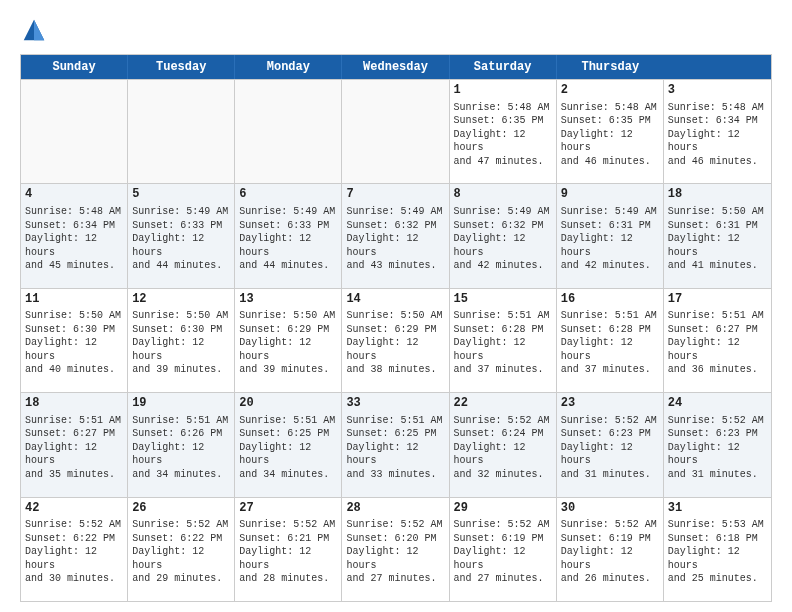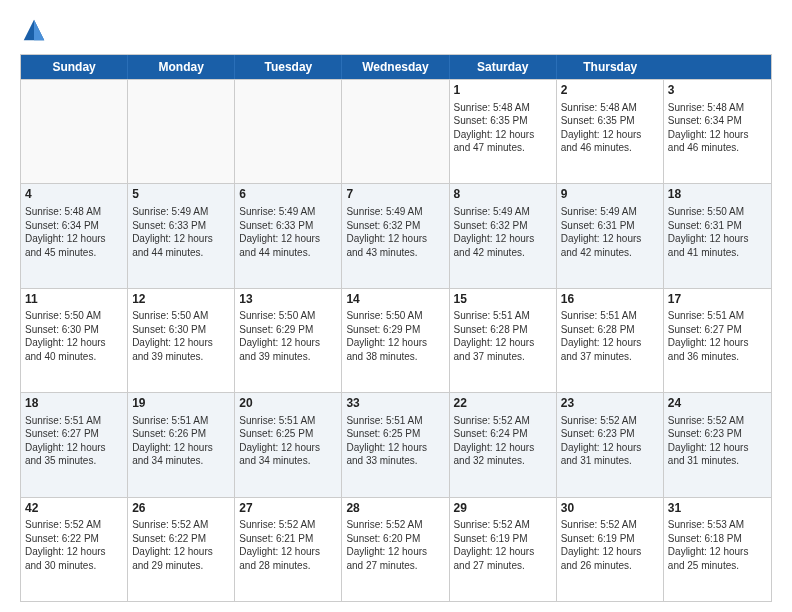--- a/index.html
+++ b/index.html
@@ -9,20 +9,21 @@
       width: 792px;
       height: 612px;
       overflow: hidden;
     }
     .page {
       width: 792px;
       height: 612px;
       padding: 16px 20px 10px 20px;
       display: flex;
       flex-direction: column;
+      font-family: Liberation Mono, monospace;
     }
     .header {
       display: flex;
       justify-content: space-between;
       align-items: flex-start;
       margin-bottom: 10px;
     }
     .logo {
       display: flex;
       align-items: center;
@@ -125,22 +126,22 @@
     </div>
     <div class="title-block">
       <div class="main-title"></div>
       <div class="subtitle"></div>
     </div>
   </div>
 
   <div class="calendar">
     <div class="cal-header-row">
     <div class="cal-header-cell">Sunday</div>
+        <div class="cal-header-cell">Tuesday</div>
         <div class="cal-header-cell">Monday</div>
-        <div class="cal-header-cell">Tuesday</div>
         <div class="cal-header-cell">Wednesday</div>
         <div class="cal-header-cell">Saturday</div>
         <div class="cal-header-cell">Thursday</div>
       </div>
     <div class="cal-body">
     <div class="cal-row">
           <div class="cal-cell empty"></div>
           <div class="cal-cell empty"></div>
           <div class="cal-cell empty"></div>
           <div class="cal-cell empty"></div>

